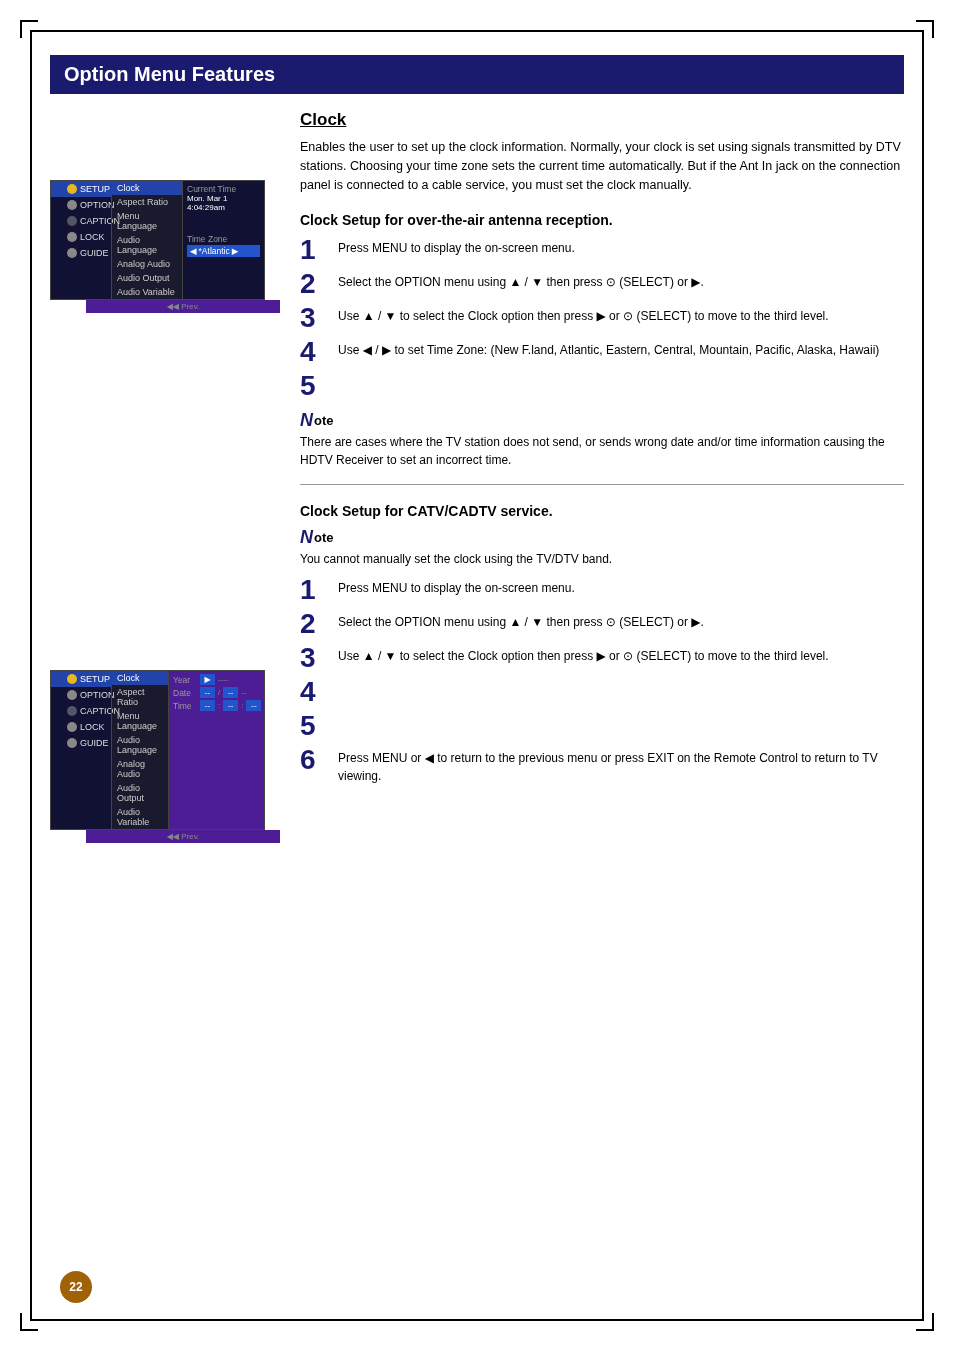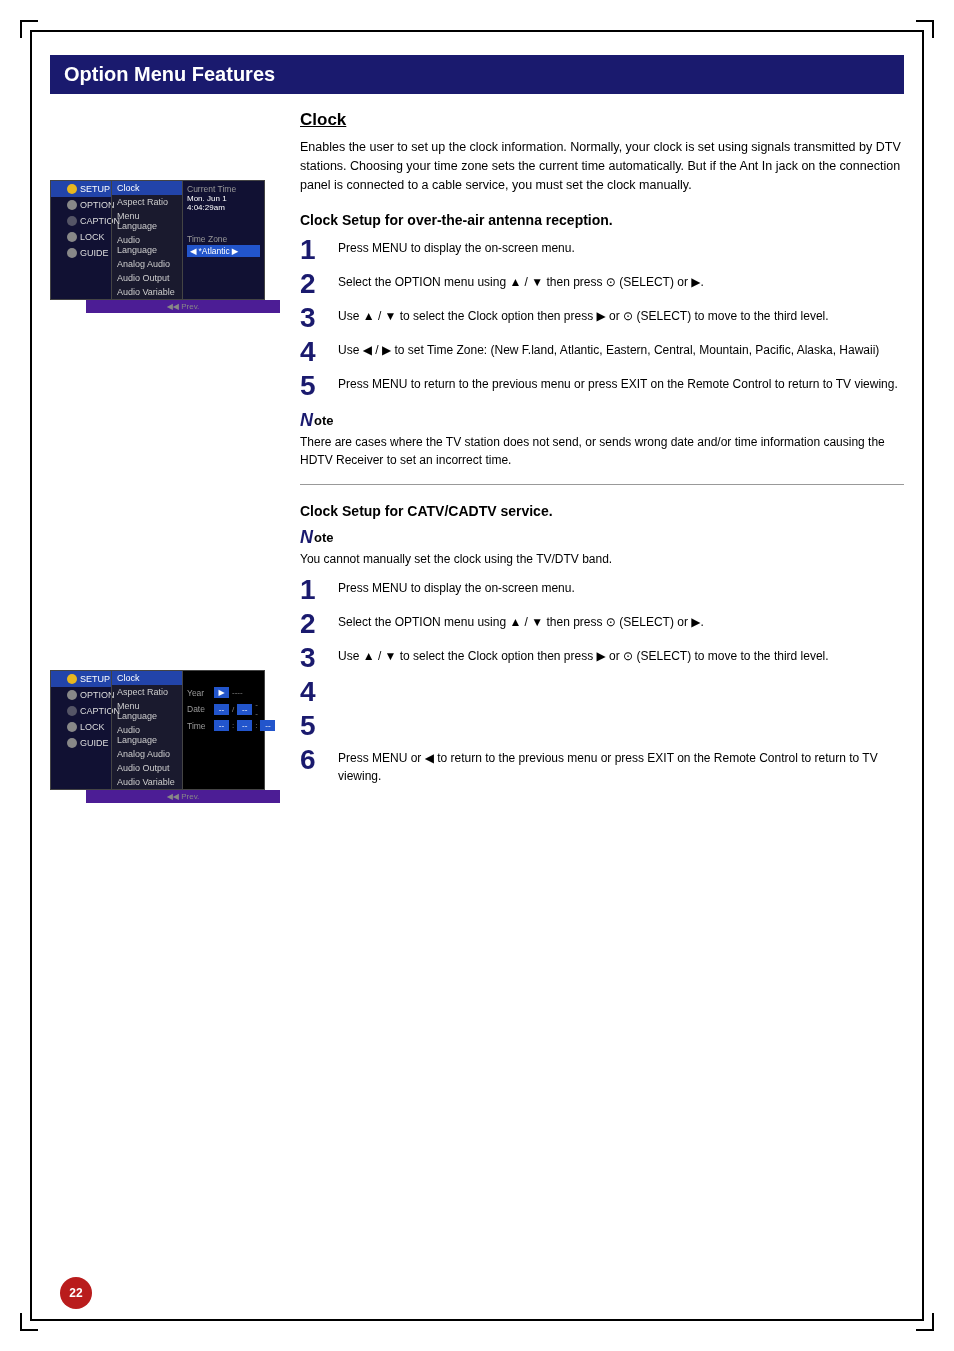--- a/index.html
+++ b/index.html
@@ -243,24 +243,24 @@
     .menu2-wrap {
       display: flex;
       background: #1a1a2e;
       border: 1.5px solid #444;
       width: 215px;
       font-size: 9px;
       color: #ddd;
     }
 
     .m2right {
-      width: 82px;
-      background: #000000;
+      width: 96px;
+      background: #4c1d95;
       border-left: 1px solid #444;
-      padding: 16px 4px;
+      padding: 3px 4px;
       font-size: 9px;
     }
 
     .m2row {
       display: flex;
       align-items: center;
       margin-bottom: 2px;
       gap: 3px;
     }
 
@@ -280,25 +280,25 @@
     }
 
     .m2dash {
       color: #888;
       font-size: 8px;
     }
 
     
     .page-num {
       position: absolute;
-      bottom: 42px;
+      bottom: 48px;
       left: 60px;
       width: 32px;
       height: 32px;
-      background: #b91c1c;
+      background: #a16207;
       border-radius: 50%;
       display: flex;
       align-items: center;
       justify-content: center;
       color: #fff;
       font-size: 12px;
       font-weight: bold;
     }
 
     
@@ -359,21 +359,20 @@
         <div class="step-text">Use ▲ / ▼ to select the Clock option then press ▶ or ⊙ (SELECT) to move to the third level.</div>
       </div>
 
       <div class="step-item">
         <div class="step-number">4</div>
         <div class="step-text">Use ◀ / ▶ to set Time Zone: (New F.land, Atlantic, Eastern, Central, Mountain, Pacific, Alaska, Hawaii)</div>
       </div>
 
       <div class="step-item">
         <div class="step-number">5</div>
-        <div class="step-text">Press MENU to return to the previous menu or press EXIT on the Remote Control to return to TV viewing.</div>
       </div>
 
     </div>
 
     <div class="note-box">
       <div class="note-header">
         <span class="note-n">N</span>
         <span class="note-ote">ote</span>
       </div>
       <div class="note-text">There are cases where the TV station does not send, or sends wrong date and/or time information causing the HDTV Receiver to set an incorrect time.</div>
@@ -456,21 +455,21 @@
         <div class="mci">Aspect Ratio</div>
         <div class="mci">Menu Language</div>
         <div class="mci">Audio Language</div>
         <div class="mci">Analog Audio</div>
         <div class="mci">Audio Output</div>
         <div class="mci">Audio Variable</div>
       </div>
 
       <div class="mright">
         <div class="mright-label">Current Time</div>
-        <div class="mright-value" style="font-size:8px;">Mon. Jun 1  4:04:29am</div>
+        <div class="mright-value" style="font-size:8px;">Mon. Mar 1  4:04:29am</div>
         <div style="margin-top:22px;">
           <div class="mright-label">Time Zone</div>
           <div class="mright-selected">
             <span>◀</span>
             <span>*Atlantic</span>
             <span>▶</span>
           </div>
         </div>
       </div>
 

